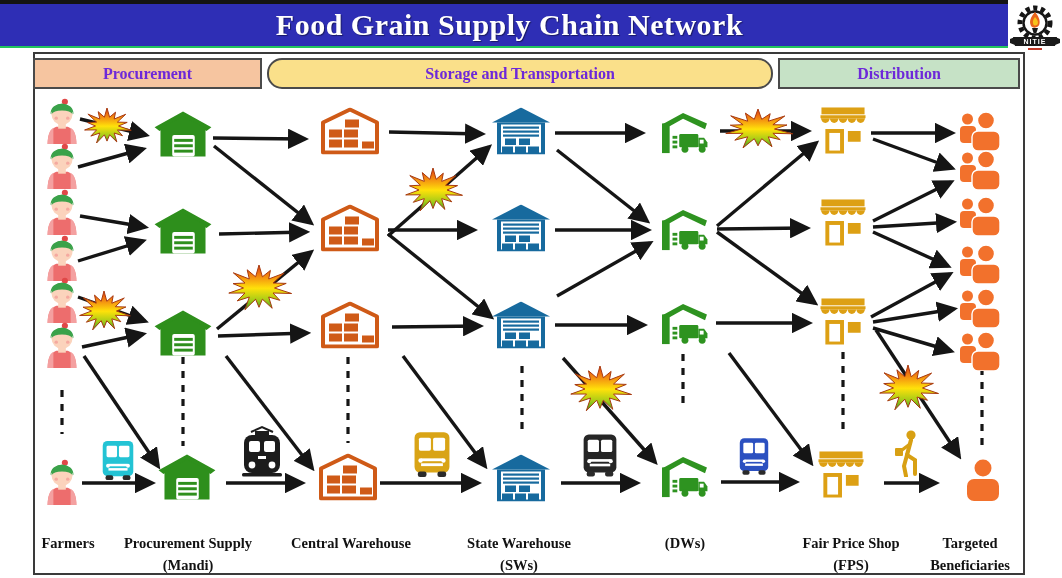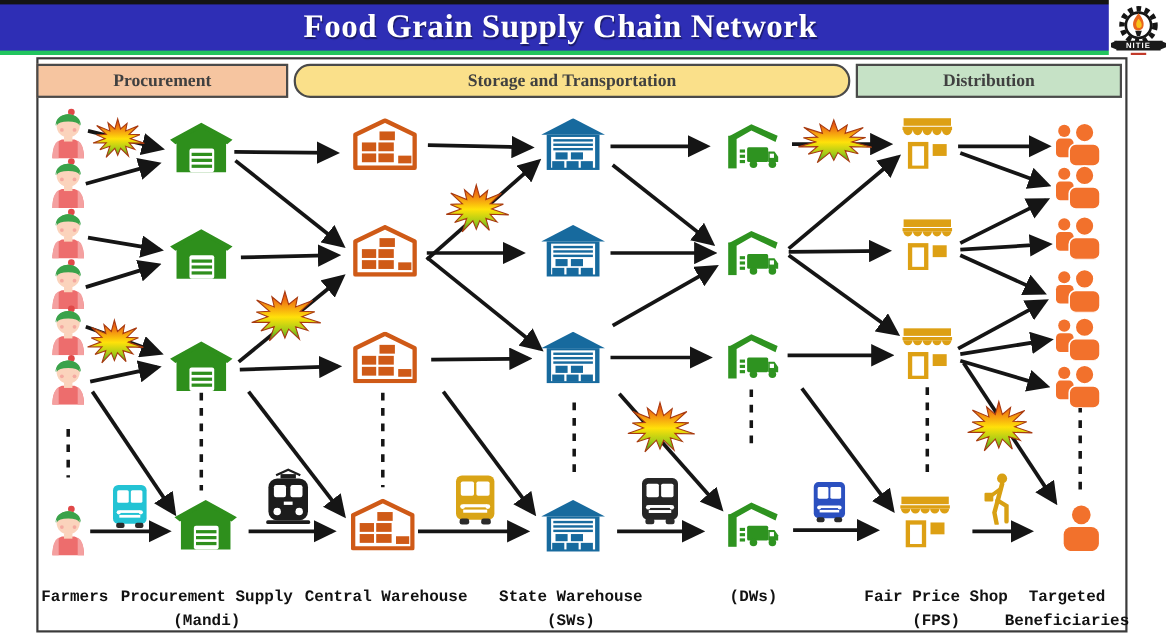--- a/index.html
+++ b/index.html
@@ -1,37 +1,37 @@
 <!DOCTYPE html>
 <html><head>
 <meta charset="utf-8">
 <style>
   html,body{margin:0;padding:0;background:#fff;}
   body{width:1062px;height:578px;position:relative;overflow:hidden;
        font-family:"Liberation Serif", serif;}
   .top-strip{position:absolute;left:0;top:0;width:1062px;height:5px;background:#141414;}
   .banner{position:absolute;left:0;top:4px;width:1019px;height:42px;background:#2e2eb5;
-          border-bottom:4px solid #22c55e;display:flex;align-items:center;justify-content:center;}
+          border-bottom:2px solid #22c55e;display:flex;align-items:center;justify-content:center;}
   .banner h1{margin:0;color:#ffffff;font-size:30px;font-weight:bold;letter-spacing:.5px;
              text-shadow:1px 1px 1px rgba(0,0,0,.45);}
   .logo-box{position:absolute;left:1008px;top:0px;width:54px;height:60px;background:#fff;}
   .frame{position:absolute;left:33px;top:52px;width:988px;height:519px;
          border:2px solid #3a3a3a;background:#fff;}
   .sec{position:absolute;top:58px;height:27px;border:2px solid #4a4a4a;
        display:flex;align-items:center;justify-content:center;
-       font-weight:bold;font-size:16px;color:#404040;}
+       font-weight:bold;font-size:16px;color:#6d28d9;}
   .sec-procurement{left:33px;width:225px;}
   .sec-storage{left:267px;width:502px;border-radius:15px;}
   .sec-distribution{left:778px;width:238px;}
   #net{position:absolute;left:0;top:0;width:1062px;height:578px;}
   .edge{stroke:#151515;stroke-width:3.4;}
   .dash{stroke:#151515;stroke-width:3.2;stroke-dasharray:7 7;}
   .burst{fill:url(#sbgrad);stroke:#a83a10;stroke-width:1;}
   #legend .leg{position:absolute;top:532px;transform:translateX(-50%);
-       text-align:center;font-weight:bold;font-size:14.5px;line-height:22px;color:#121212;white-space:nowrap;font-family:Liberation Mono, monospace;}
+       text-align:center;font-weight:bold;font-size:14.5px;line-height:22px;color:#121212;white-space:nowrap;}
 </style>
 </head>
 <body>
 
 <div class="top-strip"></div>
 
 <div class="banner">
   <h1>Food Grain Supply Chain Network</h1>
 </div>
 

